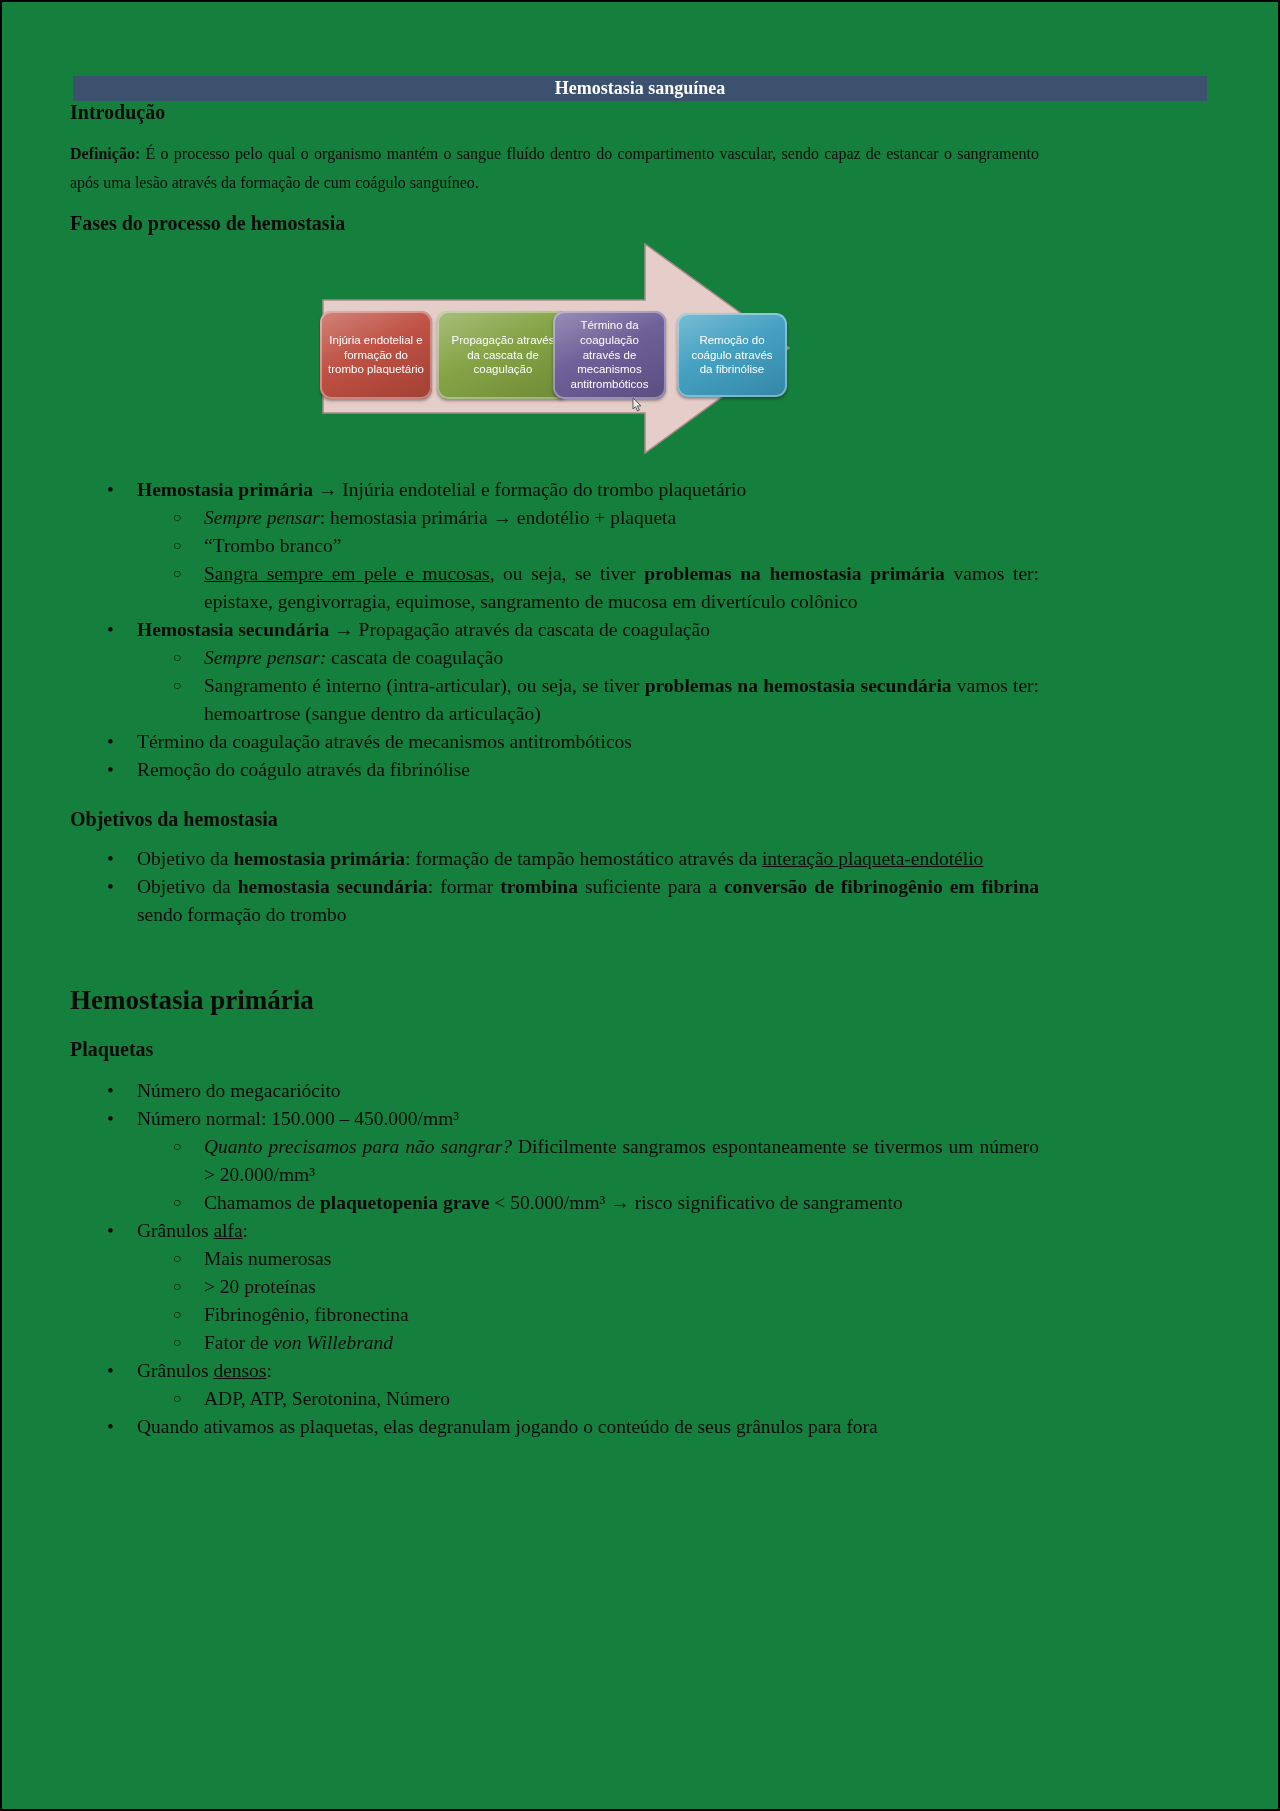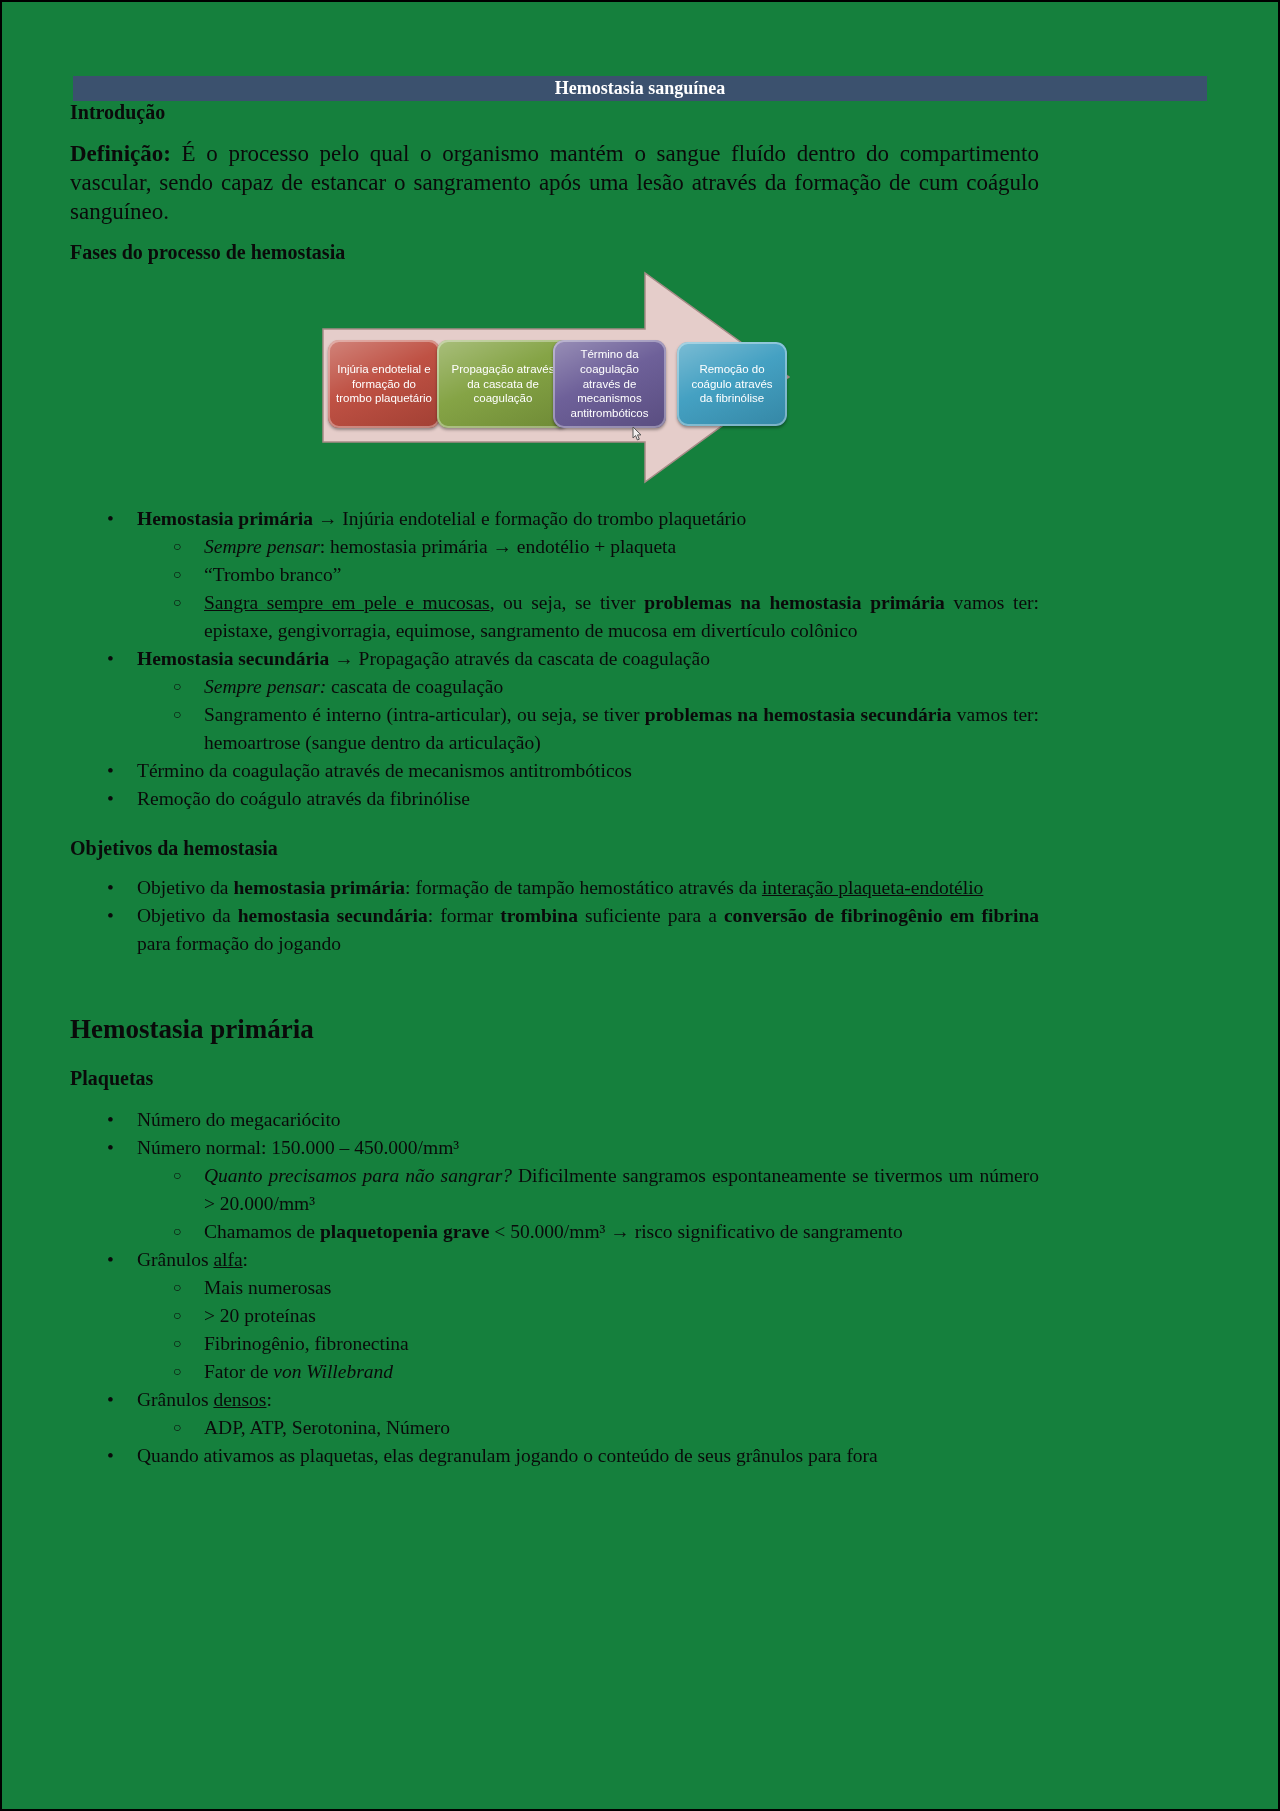--- a/index.html
+++ b/index.html
@@ -20,36 +20,36 @@
     font-weight:bold; font-size:18px;
     text-align:center; line-height:25px;
   }
   .content { padding:0 239px 0 68px; }
   .h2 { font-size:20px; font-weight:bold; }
   .h-intro { }
   .h-fases { margin-top:15px; }
   .h-objetivos { margin-top:24px; }
   .h-plaquetas { margin-top:22px; }
   .h1-big { font-size:27px; font-weight:bold; margin-top:56px; }
-  .def { font-size:23px; line-height:29px; text-align:justify; margin-top:15px; }
+  .def { font-size:16px; line-height:29px; text-align:justify; margin-top:15px; }
 
   .fig { position:relative; width:478px; height:215px; margin:6px 0 0 245px; }
   .fig svg.arrow { position:absolute; left:0; top:0; }
   .fig-box {
     position:absolute;
     border-radius:11px;
     color:#fff;
     font-family:"Liberation Sans", sans-serif;
     font-size:11.5px; line-height:1.3; font-weight:400;
     display:flex; align-items:center; justify-content:center;
     text-align:center; padding:4px 7px;
     background-image:linear-gradient(155deg, rgba(255,255,255,.32), rgba(255,255,255,.04) 45%, rgba(0,0,0,.14));
     box-shadow: inset 0 0 0 2px rgba(255,255,255,.35), 0 2px 3px rgba(0,0,0,.35);
   }
-  .box-1 { left:5px;  top:70px; width:112px; height:88px;margin-left:8px; }
+  .box-1 { left:5px;  top:70px; width:112px; height:88px; }
   .box-2 { left:122px; top:70px; width:132px; height:88px; }
   .box-3 { left:238px; top:70px; width:113px; height:88px; }
   .box-4 { left:362px; top:72px; width:110px; height:84px; }
   .cursor { position:absolute; left:317px; top:156px; }
 
   .list { font-size:19.5px; line-height:28px; }
   .list-fases { margin-top:20px; }
   .list-objetivos { margin-top:14px; }
   .list-plaquetas { margin-top:16px; }
   .li { position:relative; text-align:justify; }
@@ -96,21 +96,21 @@
         <div class="li l2"><span class="marker">○</span><span><span style="font-style: italic;">Sempre pensar:</span><span> cascata de coagulação</span></span></div>
         <div class="li l2"><span class="marker">○</span><span><span>Sangramento é interno (intra-articular), ou seja, se tiver </span><span style="font-weight: bold;">problemas na hemostasia secundária</span><span> vamos ter: hemoartrose (sangue dentro da articulação)</span></span></div>
         <div class="li l1"><span class="marker">•</span><span><span>Término da coagulação através de mecanismos antitrombóticos</span></span></div>
         <div class="li l1"><span class="marker">•</span><span><span>Remoção do coágulo através da fibrinólise</span></span></div>
       </div>
 
     <div class="h2 h-objetivos">Objetivos da hemostasia</div>
 
     <div class="list list-objetivos">
         <div class="li l1"><span class="marker">•</span><span><span>Objetivo da </span><span style="font-weight: bold;">hemostasia primária</span><span>: formação de tampão hemostático através da </span><span style="text-decoration: underline;">interação plaqueta-endotélio</span></span></div>
-        <div class="li l1"><span class="marker">•</span><span><span>Objetivo da </span><span style="font-weight: bold;">hemostasia secundária</span><span>: formar </span><span style="font-weight: bold;">trombina</span><span> suficiente para a </span><span style="font-weight: bold;">conversão de fibrinogênio em fibrina</span><span> para formação do jogando</span></span></div>
+        <div class="li l1"><span class="marker">•</span><span><span>Objetivo da </span><span style="font-weight: bold;">hemostasia secundária</span><span>: formar </span><span style="font-weight: bold;">trombina</span><span> suficiente para a </span><span style="font-weight: bold;">conversão de fibrinogênio em fibrina</span><span> sendo formação do trombo</span></span></div>
       </div>
 
     <div class="h1-big">Hemostasia primária</div>
 
     <div class="h2 h-plaquetas">Plaquetas</div>
 
     <div class="list list-plaquetas">
         <div class="li l1"><span class="marker">•</span><span><span>Número do megacariócito</span></span></div>
         <div class="li l1"><span class="marker">•</span><span><span>Número normal: 150.000 – 450.000/mm³</span></span></div>
         <div class="li l2"><span class="marker">○</span><span><span style="font-style: italic;">Quanto precisamos para não sangrar?</span><span> Dificilmente sangramos espontaneamente se tivermos um número &gt; 20.000/mm³</span></span></div>

